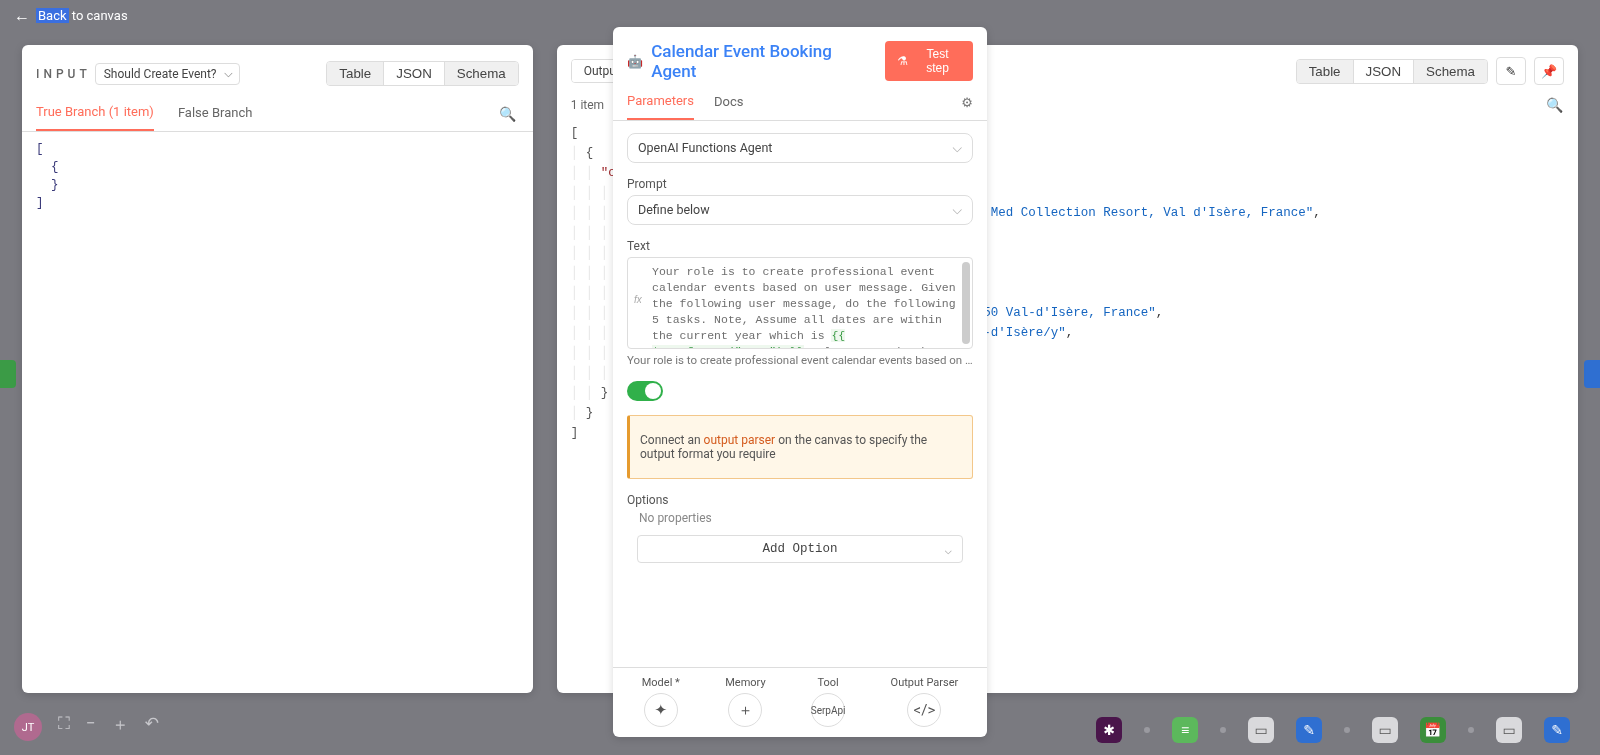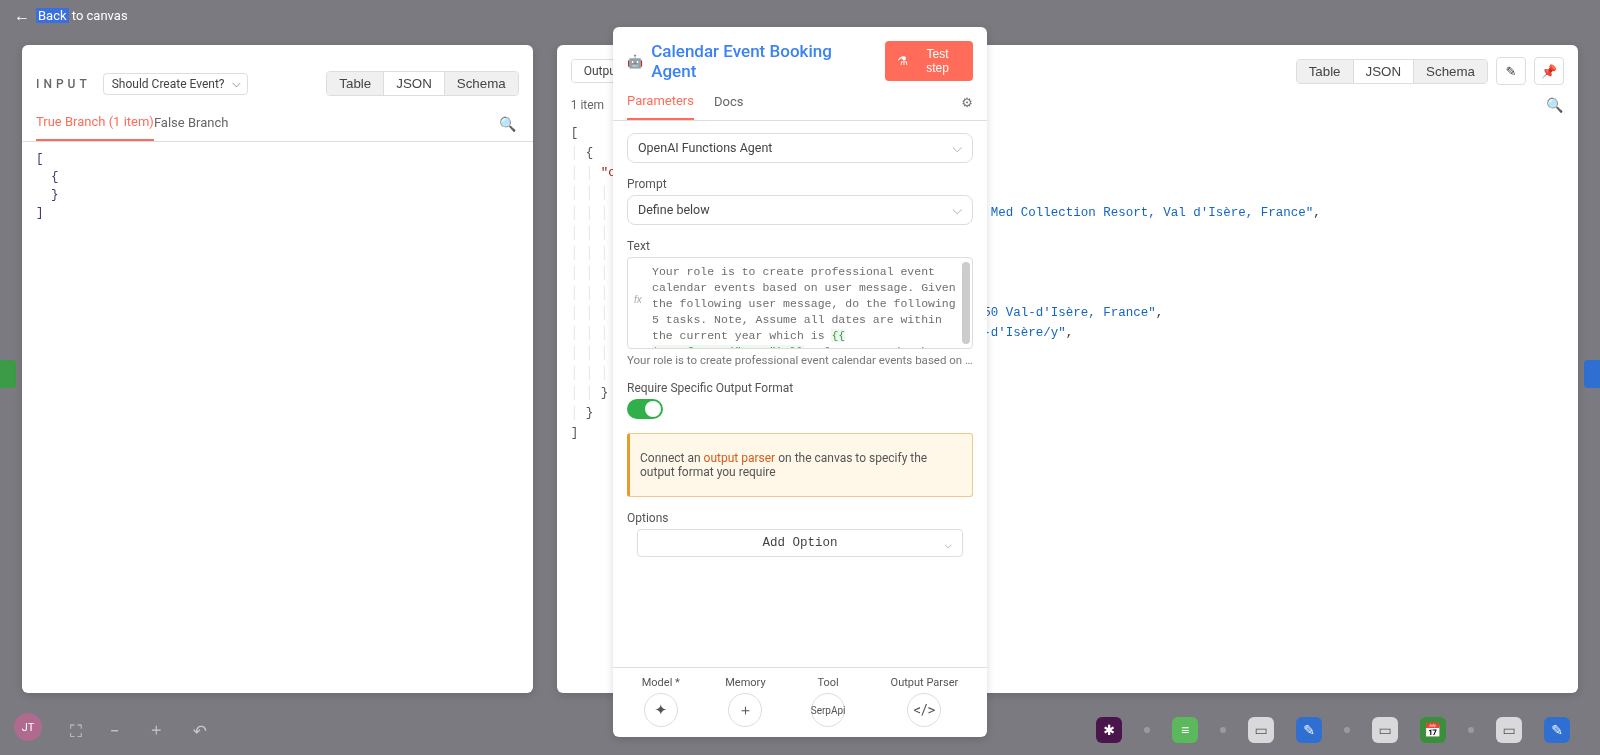--- a/index.html
+++ b/index.html
@@ -67,22 +67,22 @@
     flex: none;
     position: absolute;
     left: 50%; transform: translateX(-50%);
     top: -18px;
     height: 710px;
     z-index: 5;
   }
 
   
   .panel-header {
-    display:flex; align-items:center; gap:12px;
-    padding: 26px 14px 10px 14px;
+    display:flex; align-items:center; gap:4px;
+    padding: 16px 14px 10px 14px;
   }
   .tabset {
     display:flex; border:1px solid var(--border); border-radius:4px; overflow:hidden;
     font-size:12px;
   }
   .tabset .tabbtn {
     padding: 4px 12px; background:var(--secondary-bg); color:#444;
     border:none;
   }
   .tabset .tabbtn.active { background:#fff; }
@@ -96,21 +96,21 @@
   
   .input-label { letter-spacing:4px; font-size:12px; color:#666; font-weight:500;}
   .inline-dropdown {
     border:1px solid var(--border); border-radius:4px; padding:3px 22px 3px 8px;
     font-size:12px; color:#444; position:relative;
   }
   .inline-dropdown::after {
     content:"⌵"; position:absolute; right:6px; top:3px; color:#888; font-size:11px;
   }
   .branch-tabs {
-    display:flex; padding: 0 14px; border-bottom:1px solid var(--border);
+    display:flex; gap:24px; padding: 0 14px; border-bottom:1px solid var(--border);
     align-items:center;
   }
   .branch-tabs .tab {
     padding: 8px 0 10px 0; font-size:13px; color:#666;
   }
   .branch-tabs .tab.active {
     color: var(--tab-active); border-bottom:2px solid var(--tab-active);
   }
   .branch-tabs .search { margin-left:auto; color:#777; font-size:14px; padding:6px 2px;}
 
@@ -203,21 +203,21 @@
     flex:1; padding: 6px 14px; font-family: var(--mono); font-size:12.5px; line-height:20px;
     white-space:pre; overflow:auto;
   }
   .output-json .k { color: var(--json-key);}
   .output-json .s { color: var(--json-string);}
   .output-json .b { color: #555; }
   .output-json .gd { color:#e5e5e5; }
 
   
   .bottom-left {
-    position:absolute; left:14px; bottom:14px; display:flex; gap:28px; align-items:flex-end;
+    position:absolute; left:14px; bottom:14px; display:flex; gap:16px; align-items:flex-start;
   }
   .avatar { width:28px;height:28px;border-radius:50%;background:#b06a8f;color:#fff;display:flex;align-items:center;justify-content:center;font-size:11px;}
   .toolicon { color:#c8c8cc; font-size:17px; }
 
   .wish-pill {
     position:absolute; bottom:18px; left:800px; background:#3f3f42; color:#eaeaea;
     border-radius:14px; padding:5px 14px 5px 10px; font-size:12px; display:flex;align-items:center;gap:6px;
   }
 
   .mini-nodes {
@@ -302,28 +302,28 @@
 
       <div class="field-label">Text</div>
       <div class="code-box">
         <span class="fx">fx</span>
         <span>Your role is to create professional event calendar events based on user message.
 Given the following user message, do the following 5 tasks. Note, Assume all dates are within the current year which is </span><span class="expr">{{ $now.format("yyyy") }}</span><span> unless stated othe</span>
         <div class="scroll"></div>
       </div>
       <div class="hint">Your role is to create professional event calendar events based on user ...</div>
 
-      <div class="field-label">Require Specific Output Format</div>
       <div class="toggle"></div>
 
       <div class="note-box">
         <span>Connect an </span><span class="link">output parser</span><span> on the canvas to specify the output format you require</span>
       </div>
 
       <div class="field-label">Options</div>
+      <div class="noprops">No properties</div>
       <div class="add-option">
         <span>Add Option</span>
           <span class="chev">⌵</span>
       </div>
     </div>
     <div class="center-footer">
       <div class="slot">
         <div>Model *</div>
         <div class="circle">✦</div>
       </div>

